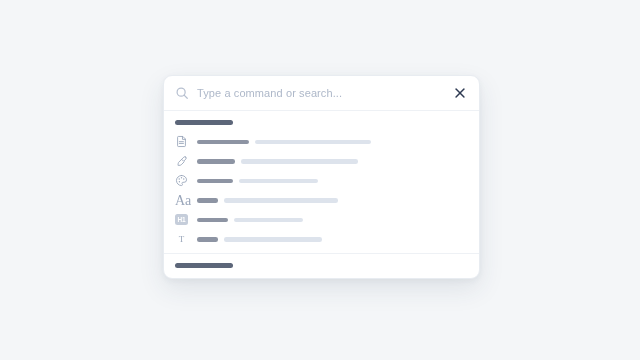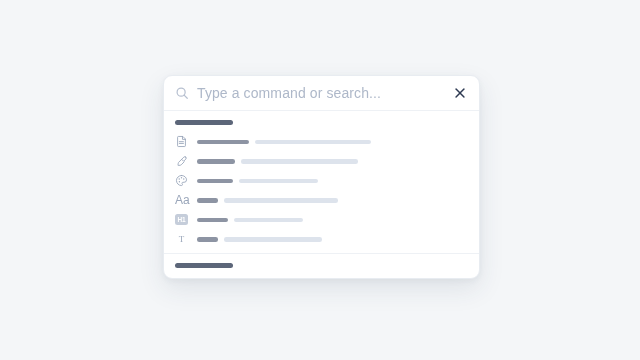--- a/index.html
+++ b/index.html
@@ -47,21 +47,21 @@
     margin-right: 8px;
     display: block;
     color: #b7c0d0;
   }
   .search-input {
     flex: 1 1 auto;
     border: none;
     outline: none;
     background: transparent;
     font-family: "Liberation Sans", sans-serif;
-    font-size: 14px;
+    font-size: 11px;
     color: #3d4a5e;
     padding: 0;
     letter-spacing: 0.1px;
   }
   .search-input::placeholder {
     color: #aeb8c9;
     opacity: 1;
   }
   .close-btn {
     width: 14px;
@@ -154,22 +154,22 @@
     width: 13px;
     flex: 0 0 13px;
     margin-right: 9px;
     color: #9aa6ba;
     font-size: 9px;
     text-align: center;
     line-height: 13px;
     font-family: "Liberation Serif", serif;
   }
   .glyph-icon.aa {
-    font-family: Liberation Sans, sans-serif;
-    font-size: 12px;
+    font-family: Liberation Serif, serif;
+    font-size: 14px;
   }
 
   .spacer-bottom { height: 4px; }
 </style>
 </head>
 <body style="background: rgb(244, 246, 248);">
 
 <div id="palette">
 
   <div class="search-row">

